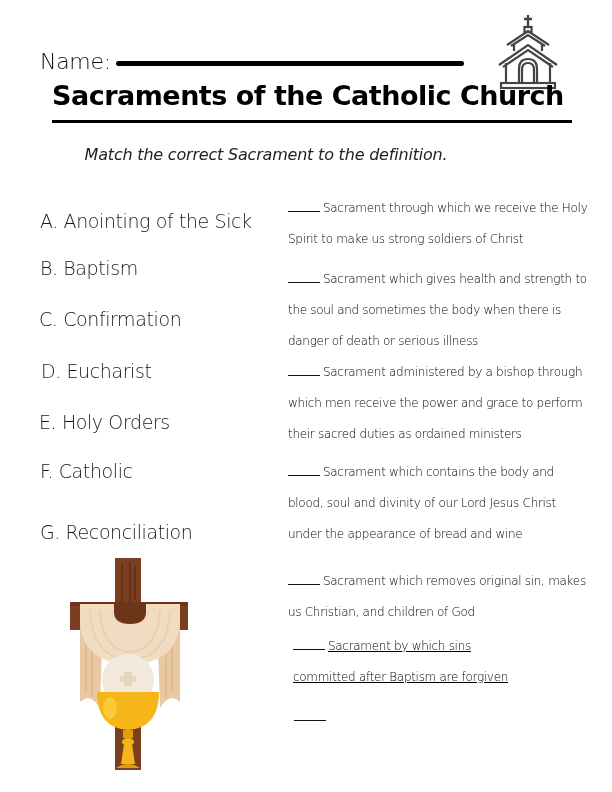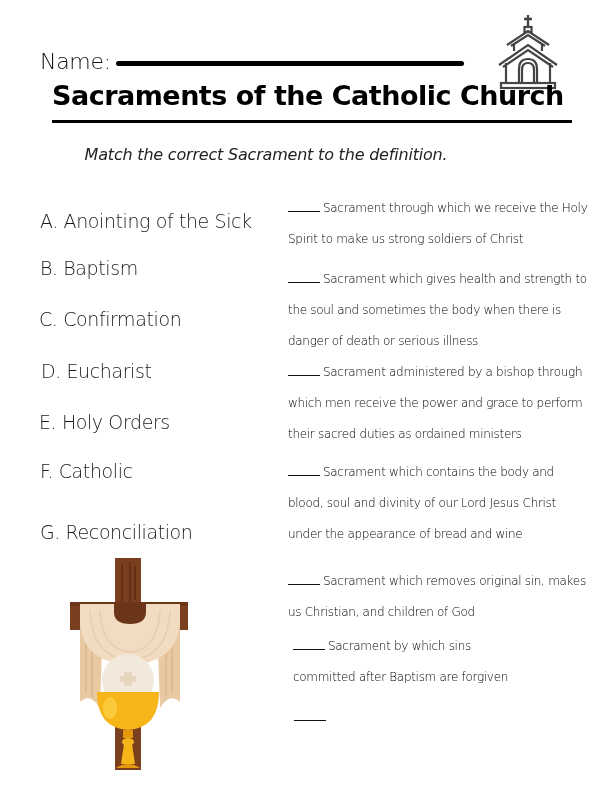--- a/index.html
+++ b/index.html
@@ -80,21 +80,21 @@
 </div>
 <div class="abs def" style="left:288px; top:357px;">
   <span class="blank"></span><span>Sacrament administered by a bishop through which men receive the power and grace to perform their sacred duties as ordained ministers</span>
 </div>
 <div class="abs def" style="left:288px; top:457px;">
   <span class="blank"></span><span>Sacrament which contains the body and blood, soul and divinity of our Lord Jesus Christ under the appearance of bread and wine</span>
 </div>
 <div class="abs def" style="left:288px; top:538px;margin-top:28px;">
   <span class="blank"></span><span>Sacrament which removes original sin, makes us Christian, and children of God</span>
 </div>
-<div class="abs def" style="left:293px; top:631px; width:240px;">
+<div class="abs def" style="left:293px; top:631px; width:240px;text-decoration:underline;">
   <span class="blank"></span><span>Sacrament by which sins committed after Baptism are forgiven</span>
 </div>
 <div class="abs def" style="left:294px; top:702px; width:300px;">
   <span class="blank"></span>
 </div>
 
 <svg class="abs illustration" viewBox="0 0 140 225">
 
   <rect x="55" y="6" width="26" height="212" fill="#7a3f1e"></rect>
   <path d="M62 12 V50 M70 10 V52 M75 14 V48" stroke="#5e2e14" stroke-width="1.5"></path>

